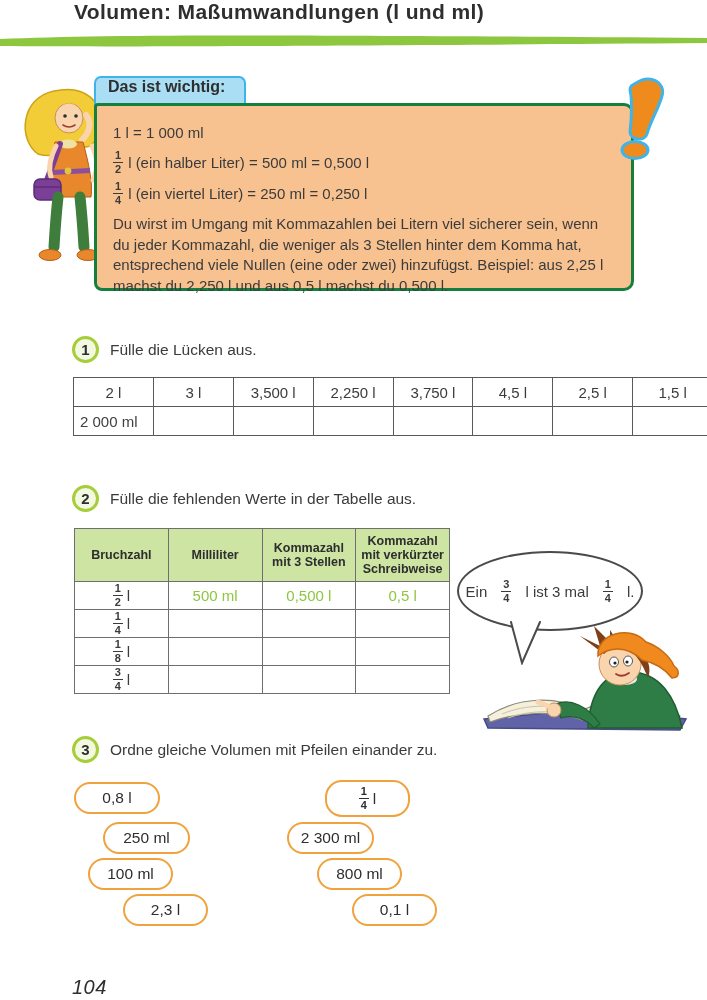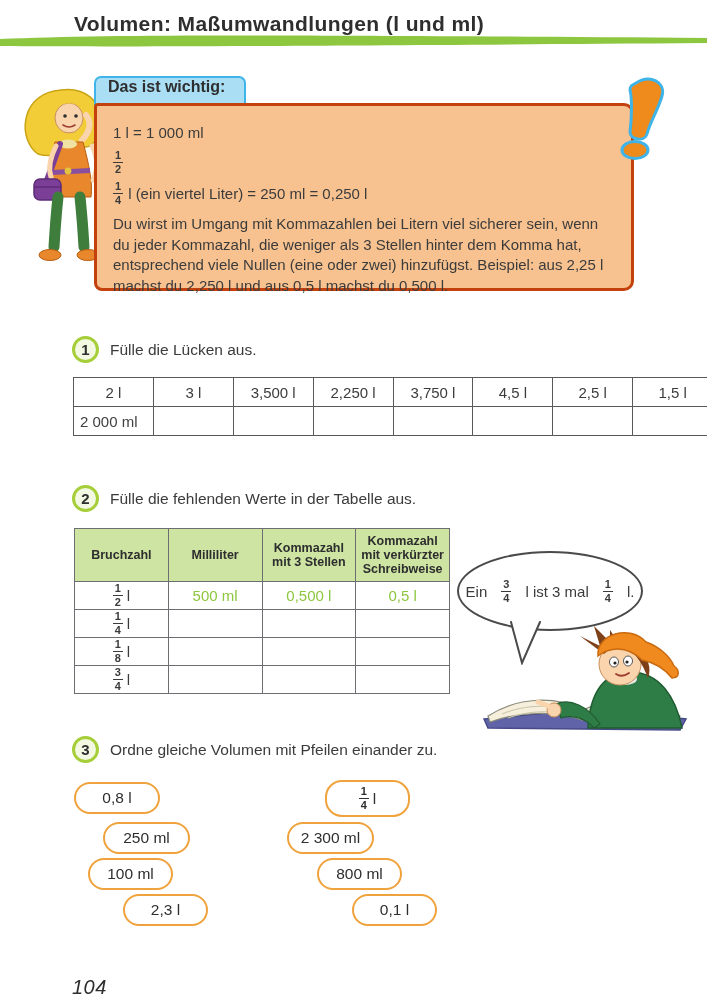--- a/index.html
+++ b/index.html
@@ -1,29 +1,29 @@
 <!DOCTYPE html>
 <html><head>
 <meta charset="utf-8">
 <style>
   html,body{margin:0;padding:0;background:#fff;}
   body{width:707px;height:1000px;position:relative;overflow:hidden;
        font-family:"Liberation Sans","DejaVu Sans",sans-serif;color:#3b3b3c;}
   .abs{position:absolute;}
 
   
-  .page-title{left:74px;top:12px;font-size:21px;font-weight:600;letter-spacing:.4px;color:#2e2e2e;}
+  .page-title{left:74px;top:0;font-size:21px;font-weight:600;letter-spacing:.4px;color:#2e2e2e;}
   .underline-svg{left:0;top:34px;}
 
   
   .infobox-tab{left:94px;top:76px;width:136px;height:29px;background:#a9def5;
                border:2px solid #3fb4e8;border-bottom:none;border-radius:7px 7px 0 0;
                display:flex;align-items:flex-start;padding-left:12px;font-size:16px;font-weight:600;color:#2e2e2e;}
   .infobox-body{left:94px;top:103px;width:540px;height:188px;background:#f7c28f;
-                border:3px solid #c2410c;border-radius:4px 10px 10px 8px;box-sizing:border-box;
+                border:3px solid #15803d;border-radius:4px 10px 10px 8px;box-sizing:border-box;
                 padding:16px 18px 0 16px;font-size:15px;line-height:20px;}
   .infobox-line{display:flex;align-items:center;gap:5px;margin-bottom:6px;min-height:22px;}
   .infobox-par{margin-top:8px;line-height:20.5px;}
 
   
   .frac{display:inline-flex;flex-direction:column;align-items:center;line-height:1;
         font-size:11px;font-weight:600;vertical-align:middle;}
   .frac .num{border-bottom:1.3px solid currentColor;padding:0 2px 1px;}
   .frac .den{padding-top:1px;}
 
@@ -94,20 +94,21 @@
 </div>
 <div class="abs infobox-body">
   <div class="infobox-line">
     <span>1 l = 1 000 ml</span>
   </div>
   <div class="infobox-line">
     <span class="frac">
       <span class="num">1</span>
       <span class="den">2</span>
     </span>
+    <span>l (ein halber Liter) = 500 ml = 0,500 l</span>
   </div>
   <div class="infobox-line">
     <span class="frac">
       <span class="num">1</span>
       <span class="den">4</span>
     </span>
     <span>l (ein viertel Liter) = 250 ml = 0,250 l</span>
   </div>
   <div class="infobox-par">Du wirst im Umgang mit Kommazahlen bei Litern viel sicherer sein, wenn du jeder Kommazahl, die weniger als 3 Stellen hinter dem Komma hat, entsprechend viele Nullen (eine oder zwei) hinzufügst. Beispiel: aus 2,25 l machst du 2,250 l und aus 0,5 l machst du 0,500 l.</div>
 </div>

